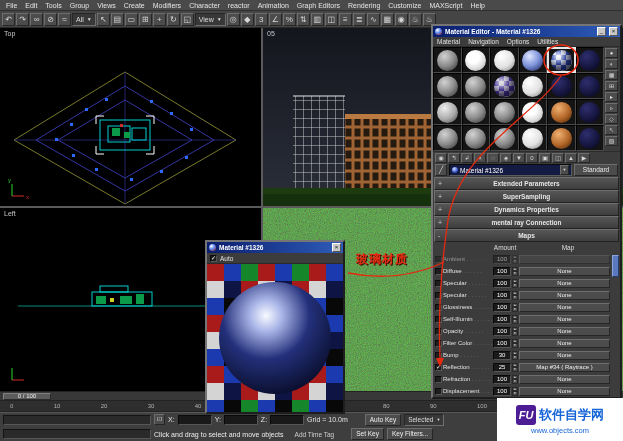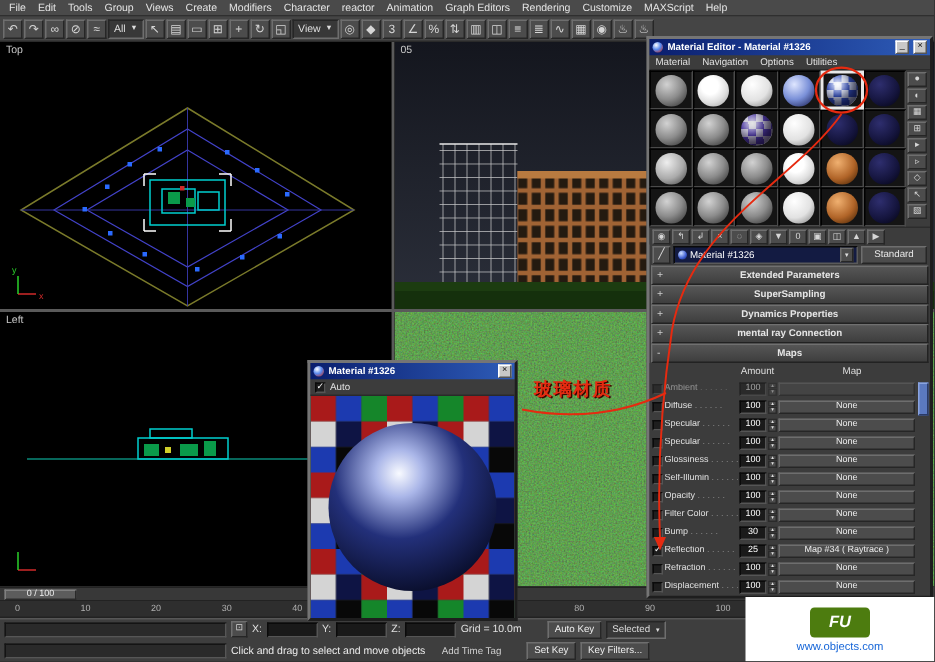--- a/index.html
+++ b/index.html
@@ -111,21 +111,21 @@
   .skbtn{height:12px;background:#4c4c4c;border:1px solid;border-color:#6e6e6e #262626 #262626 #6e6e6e;font-size:6.5px;line-height:10px;color:#eee;text-align:center;padding:0 4px;white-space:nowrap}
   .seldrop{height:12px;background:#383838;border:1px solid;border-color:#262626 #6e6e6e #6e6e6e #262626;font-size:6.5px;line-height:10px;color:#ddd;padding:0 3px;display:flex;align-items:center;gap:3px;white-space:nowrap}
   .seldrop .arr{font-size:4px}
   .prompt{font-size:7px;color:#ececec;white-space:nowrap}
   .timetag{font-size:6.5px;color:#cfcfcf;white-space:nowrap;margin-left:8px}
   .push{margin-left:14px}
 
   
   #wm{position:absolute;left:497px;top:398px;width:126px;height:43px;background:#fff;z-index:90;display:flex;flex-direction:column;align-items:center;justify-content:center;gap:1px}
   #wm .row1{display:flex;align-items:center;gap:3px}
-  #wm .logo{width:40px;height:20px;background:#4d7c0f;color:#fff;font-weight:bold;font-size:11px;font-style:italic;display:flex;align-items:center;justify-content:center;border-radius:3px}
+  #wm .logo{width:20px;height:20px;background:#4c1d95;color:#fff;font-weight:bold;font-size:11px;font-style:italic;display:flex;align-items:center;justify-content:center;border-radius:3px}
   #wm .t1{color:#1565d8;font-size:13px;font-weight:bold;white-space:nowrap}
   #wm .t2{color:#1565d8;font-size:7.5px}
 </style>
 </head>
 <body>
 
 <div id="app">
 
   <div class="menubar">
 
@@ -708,17 +708,18 @@
     <span class="listener"></span>
     <span class="prompt">Click and drag to select and move objects</span>
     <span class="timetag">Add Time Tag</span>
     <span class="skbtn push">Set Key</span>
     <span class="skbtn">Key Filters...</span>
   </div>
 
   <div id="wm">
     <div class="row1">
       <span class="logo">FU</span>
+      <span class="t1">软件自学网</span>
     </div>
     <span class="t2">www.objects.com</span>
   </div>
 
 </div>
 
 </body></html>

